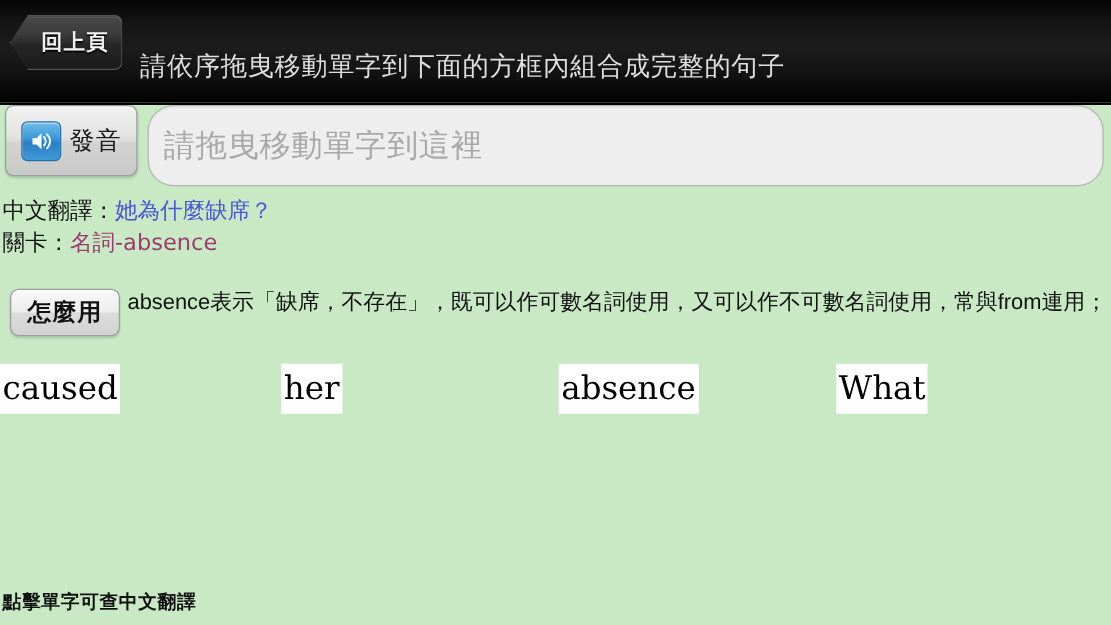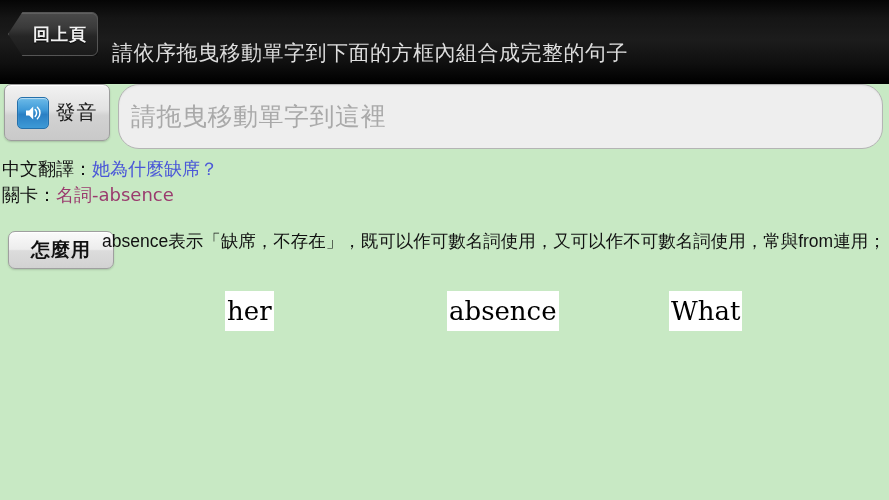--- a/index.html
+++ b/index.html
@@ -162,21 +162,21 @@
   .usage {
     position: absolute;
     left: 2px;
     top: 228px;
     width: 885px;
   }
   .usage-btn {
     position: absolute;
     left: 6px;
     top: 3px;
-    width: 106px;
+    width: 88px;
     height: 38px;
     background: linear-gradient(to bottom, #fafafa 0%, #ededed 48%, #dcdcdc 52%, #d2d2d2 100%);
     border: 1px solid #9f9f9f;
     border-radius: 7px;
     box-shadow: inset 0 1px 0 #fff, 0 1px 2px rgba(0,0,0,.16);
     display: flex;
     align-items: center;
     justify-content: center;
     cursor: pointer;
     box-sizing: border-box;
@@ -277,19 +277,21 @@
   <div class="usage">
     <div class="usage-btn">
       <span class="usage-btn-label">怎麼用</span>
     </div>
     <div class="usage-text">
       <span>absence表示「缺席，不存在」，既可以作可數名詞使用，又可以作不可數名詞使用，常與from連用；</span>
     </div>
   </div>
 
   <div class="tiles">
+      <div class="tile" style="left: 0px;">caused</div>
       <div class="tile" style="left: 225px;">her</div>
       <div class="tile" style="left: 447px;">absence</div>
       <div class="tile" style="left: 669px;">What</div>
     </div>
 
+  <div class="footer-hint">點擊單字可查中文翻譯</div>
 
 </div>
 
 </body></html>

